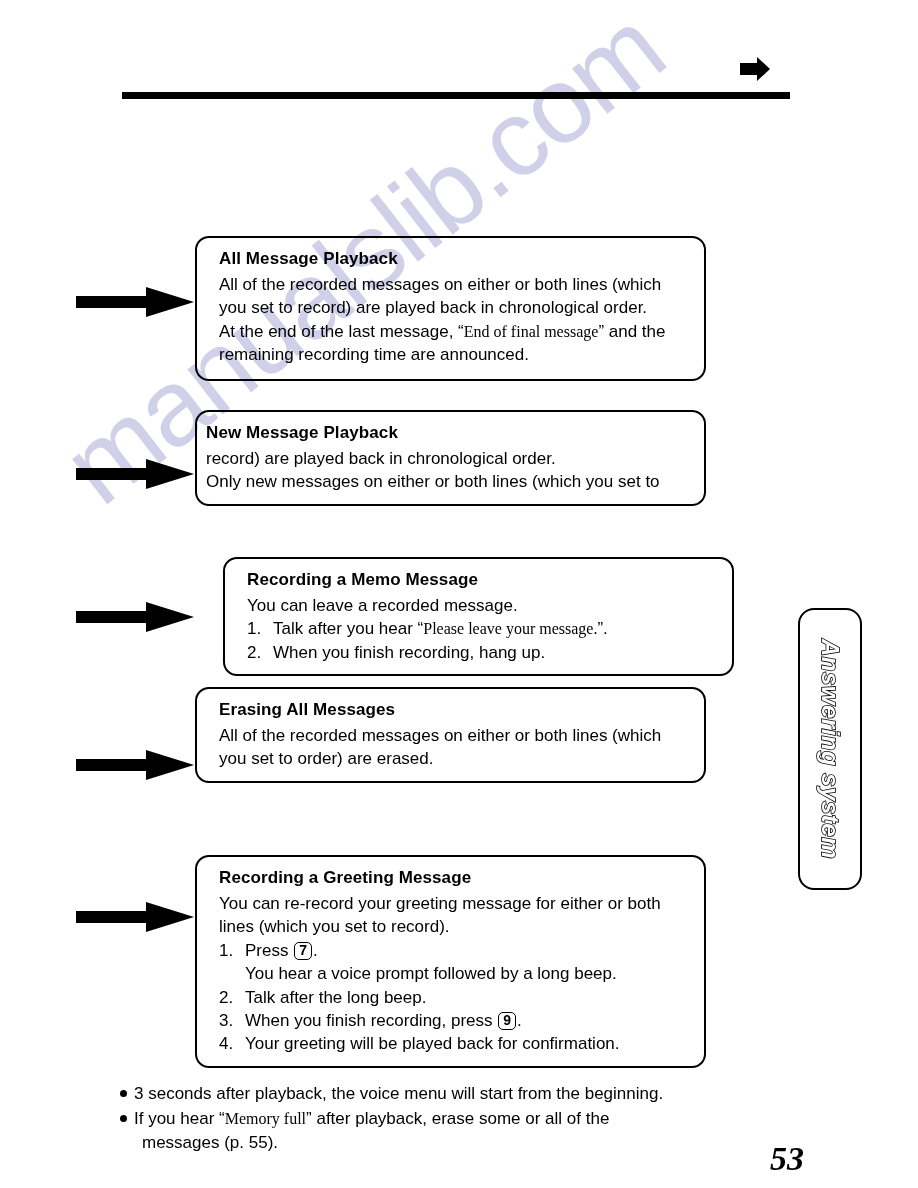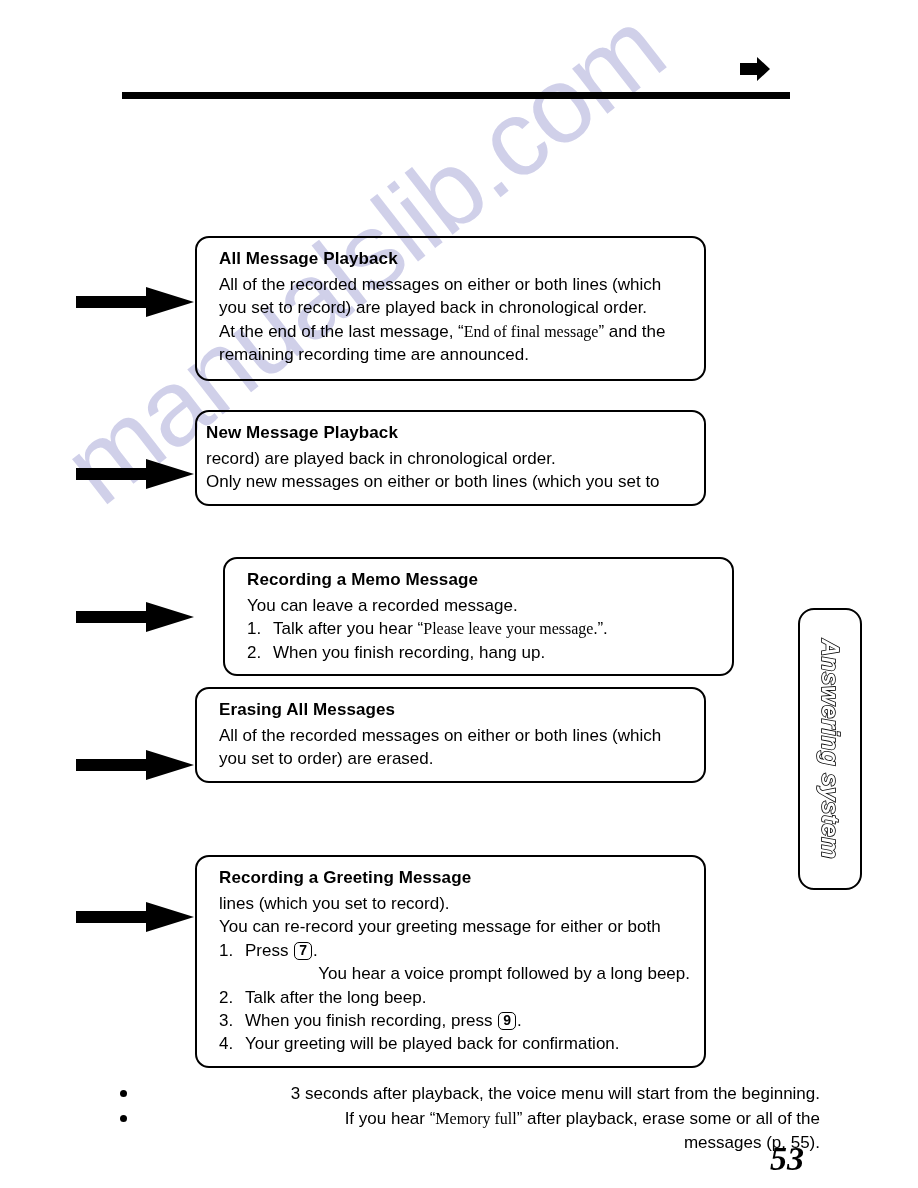--- a/index.html
+++ b/index.html
@@ -102,21 +102,20 @@
   .num-marker {
     width: 26px;
     flex: 0 0 26px;
   }
   .num-text { flex: 1 1 auto; }
   .sub-row {
     padding-left: 26px;
     font-size: 17px;
     line-height: 1.38;
     white-space: nowrap;
-    text-align: right;
   }
 
   
   .key {
     display: inline-block;
     border: 1.6px solid #000;
     border-radius: 5px;
     padding: 0px 4px 1px 4px;
     font-size: 14px;
     font-weight: bold;
@@ -142,21 +141,20 @@
     width: 700px;
     z-index: 2;
   }
   .note {
     position: relative;
     font-size: 17px;
     line-height: 1.42;
     padding-left: 14px;
     white-space: nowrap;
     margin-bottom: 1px;
-    text-align: right;
   }
   .note .dot {
     position: absolute;
     left: 0;
     top: 8px;
     width: 7px;
     height: 7px;
     background: #000;
     border-radius: 50%;
   }
@@ -274,22 +272,22 @@
           <span class="num-text"><span>When you finish recording, hang up.</span></span>
         </div>
       </div>
       <div class="box" style="top: 687px; min-height: 90px;">
         <div class="box-title">Erasing All Messages</div>
         <div class="box-line"><span>All of the recorded messages on either or both lines (which</span></div>
         <div class="box-line"><span>you set to order) are erased.</span></div>
       </div>
       <div class="box" style="top: 855px; min-height: 207px;">
         <div class="box-title">Recording a Greeting Message</div>
+        <div class="box-line"><span>You can re-record your greeting message for either or both</span></div>
         <div class="box-line"><span>lines (which you set to record).</span></div>
-        <div class="box-line"><span>You can re-record your greeting message for either or both</span></div>
         <div class="num-row">
           <span class="num-marker">1.</span>
           <span class="num-text"><span>Press </span><span class="key">7</span><span>.</span></span>
         </div>
         <div class="sub-row">You hear a voice prompt followed by a long beep.</div>
         <div class="num-row">
           <span class="num-marker">2.</span>
           <span class="num-text"><span>Talk after the long beep.</span></span>
         </div>
         <div class="num-row">

